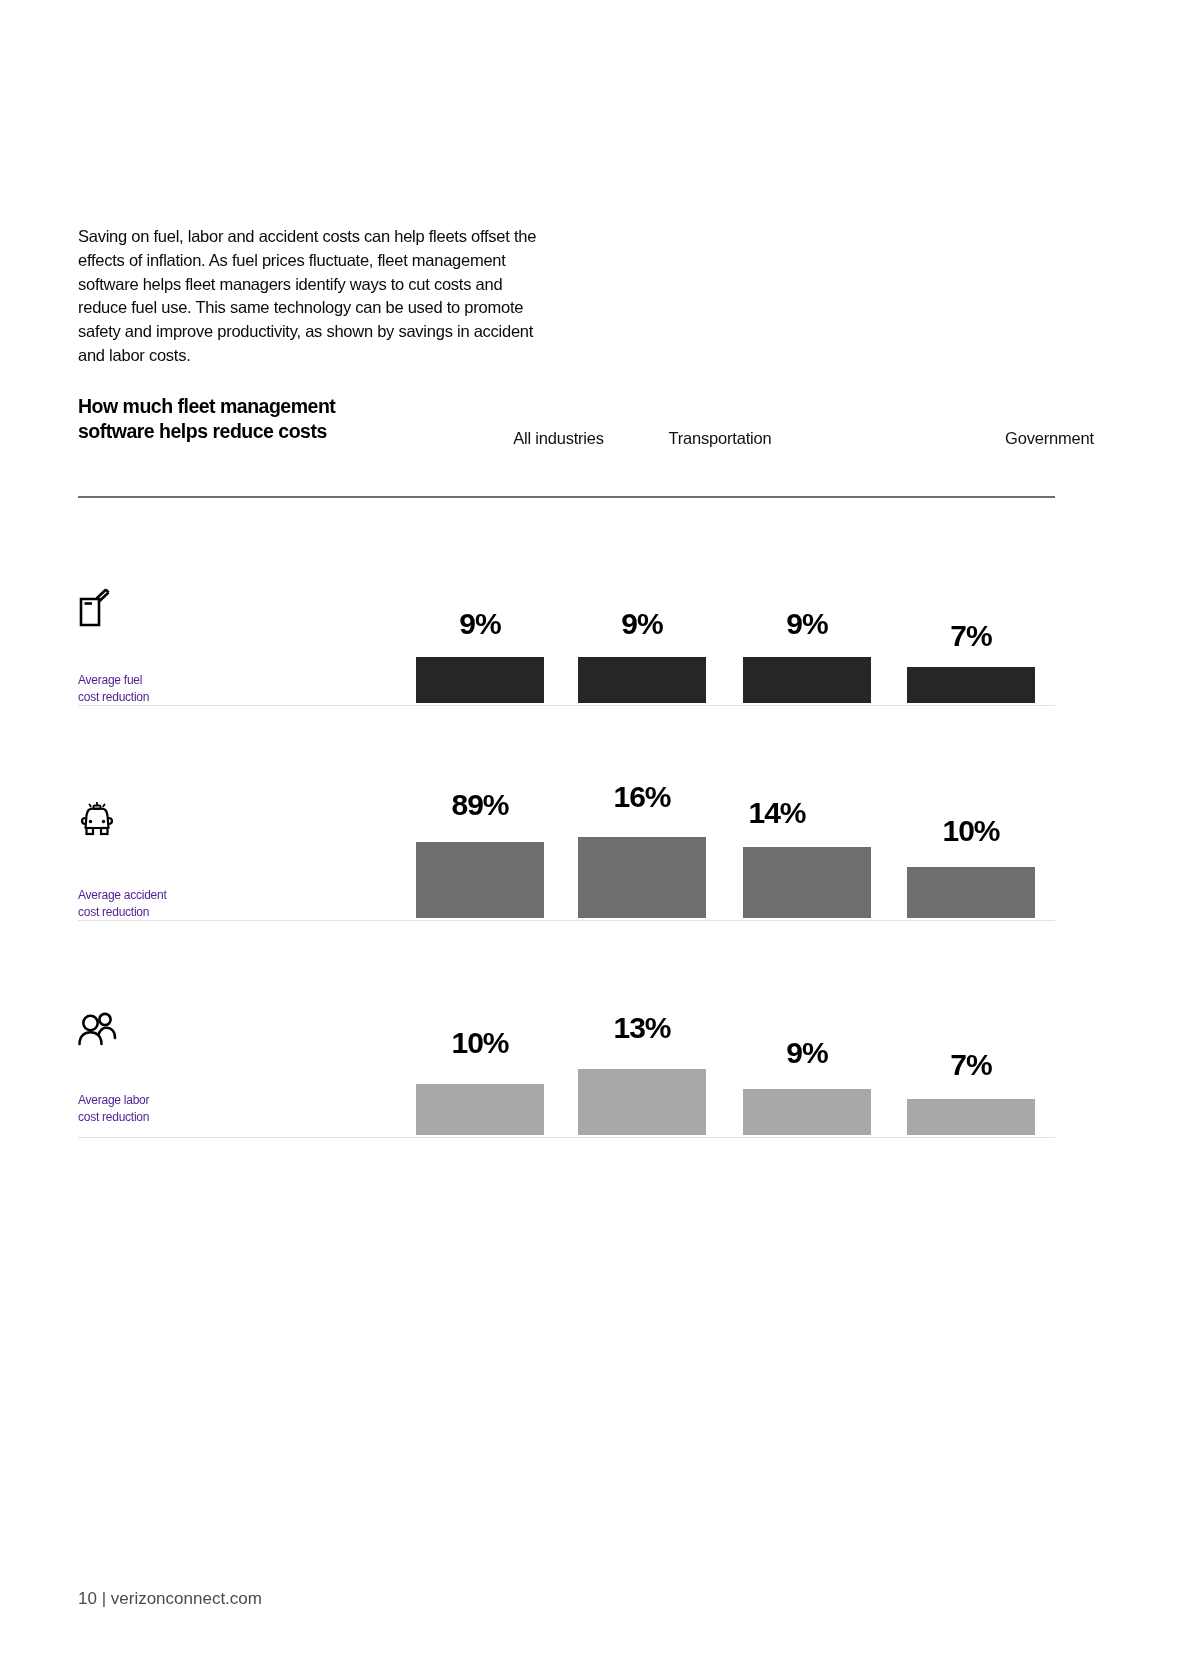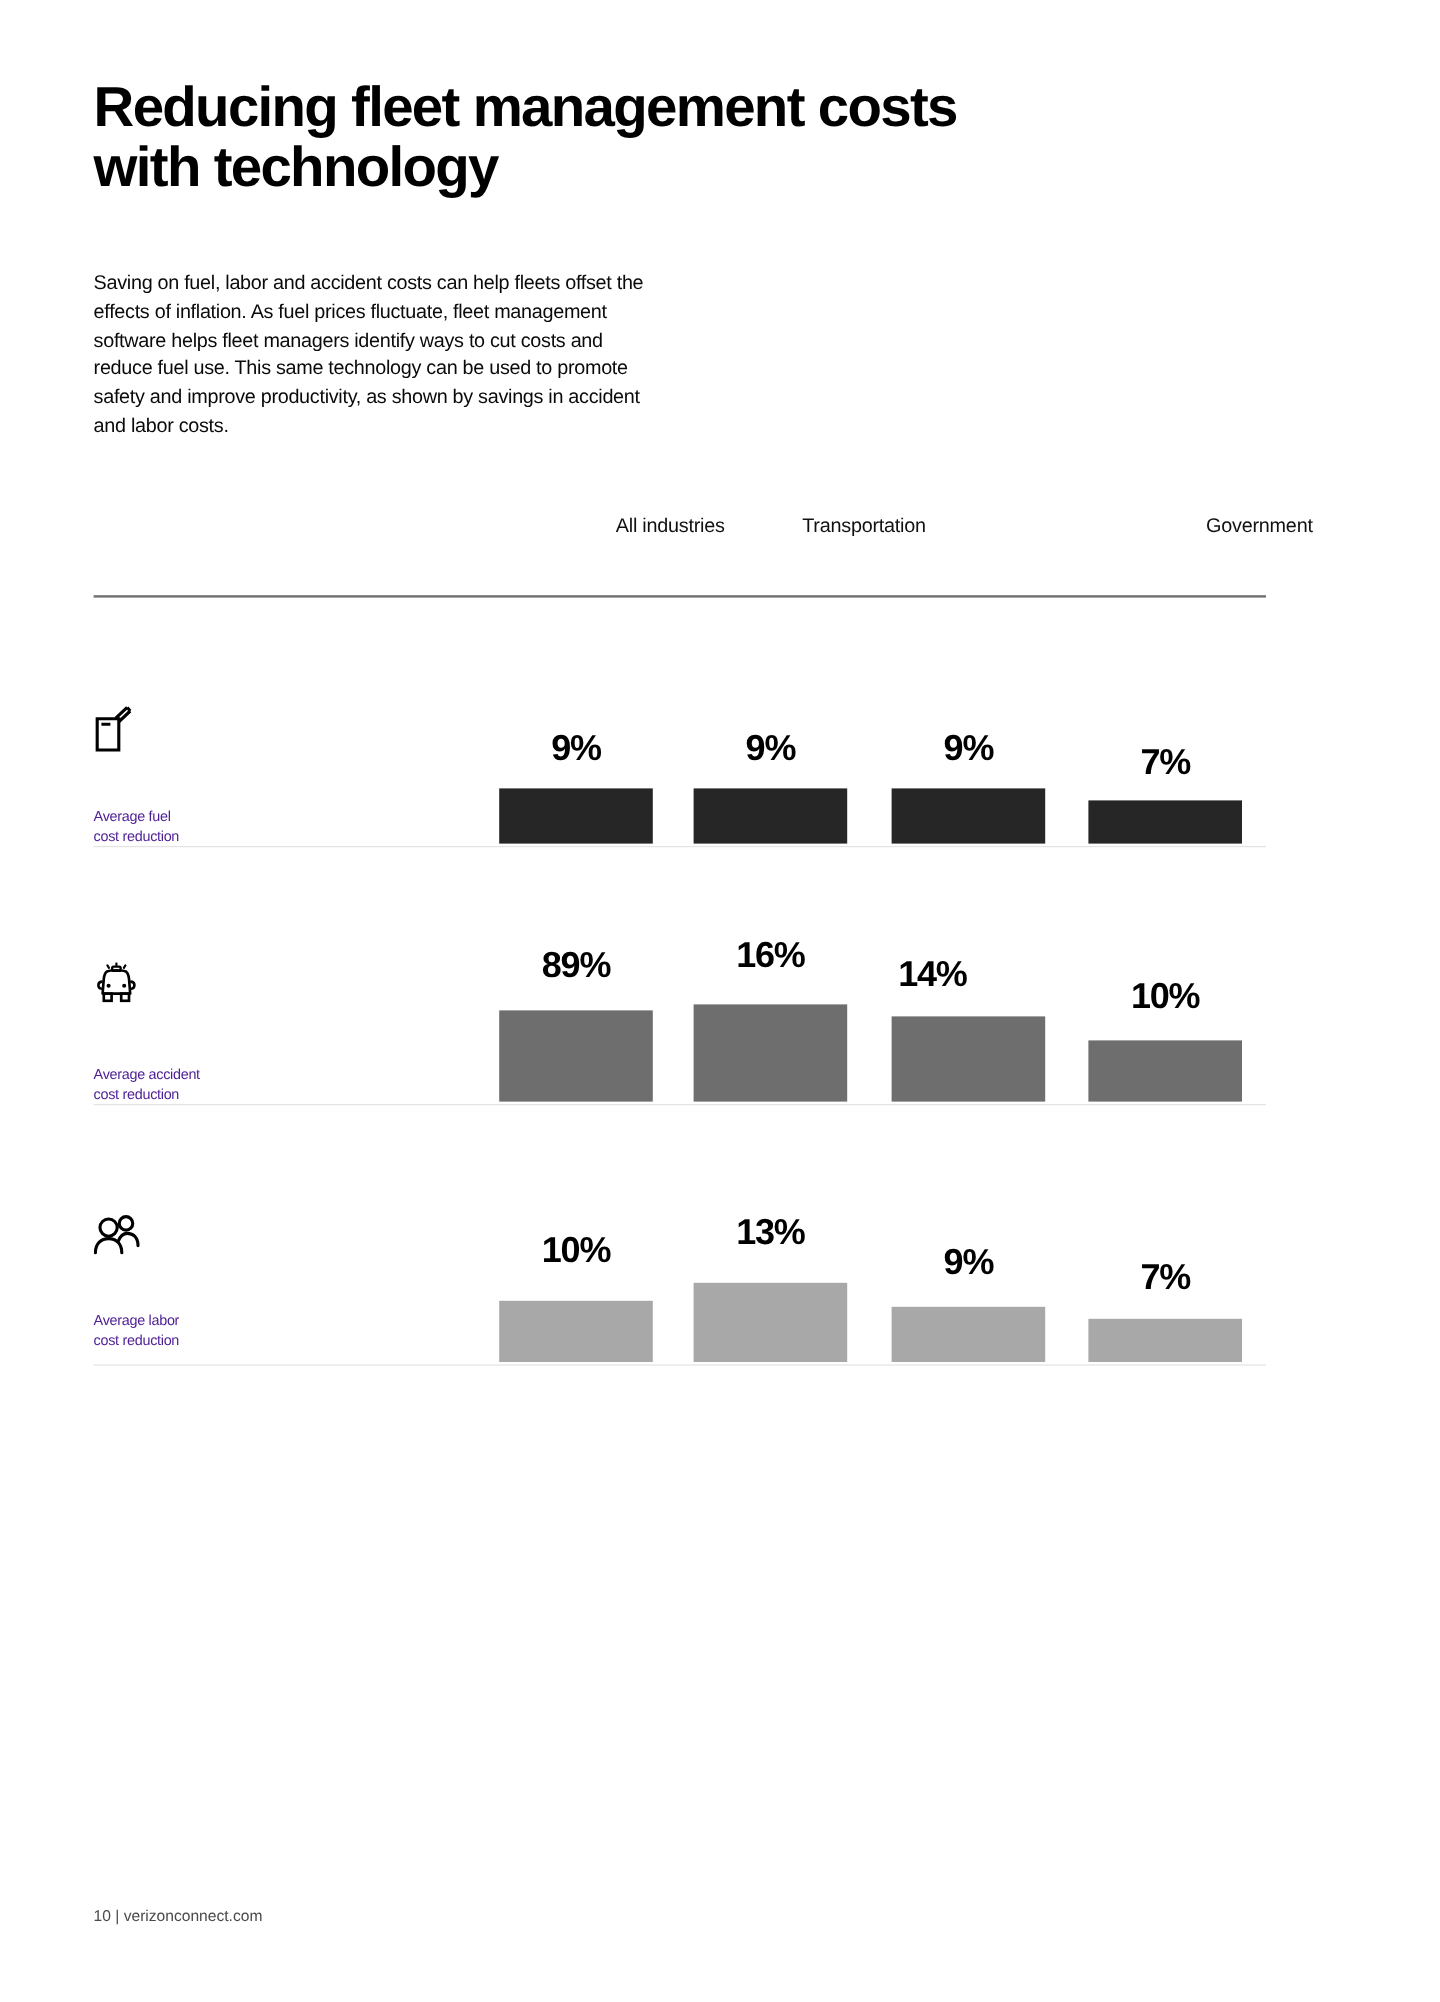--- a/index.html
+++ b/index.html
@@ -70,33 +70,33 @@
   }
   .bar-value {
     position:absolute; width:128px; text-align:center;
     font-size:30px; font-weight:700; letter-spacing:-1px;
     color:#000000; line-height:1;
   }
 
   
   .footer {
     position:absolute; left:78px; top:1589px;
-    font-size:13px; letter-spacing:0px; color:#4a4a4a;
+    font-size:17px; letter-spacing:0px; color:#4a4a4a;
   }
 </style>
 </head>
 <body>
 
 <div class="page">
 
-  <h1 class="title">Reducing fleet management costs with technology</h1>
 
   <p class="intro">Saving on fuel, labor and accident costs can help fleets offset the effects of inflation. As fuel prices fluctuate, fleet management software helps fleet managers identify ways to cut costs and reduce fuel use. This same technology can be used to promote safety and improve productivity, as shown by savings in accident and labor costs.</p>
 
   <div class="table-head">
+    <div class="table-head-title">How much fleet management software helps reduce costs</div>
 
     <div class="col-head c0">
       <div>All industries</div>
     </div>
     <div class="col-head c1">
       <div>Transportation</div>
     </div>
     <div class="col-head c3">
       <div>Government</div>
     </div>

